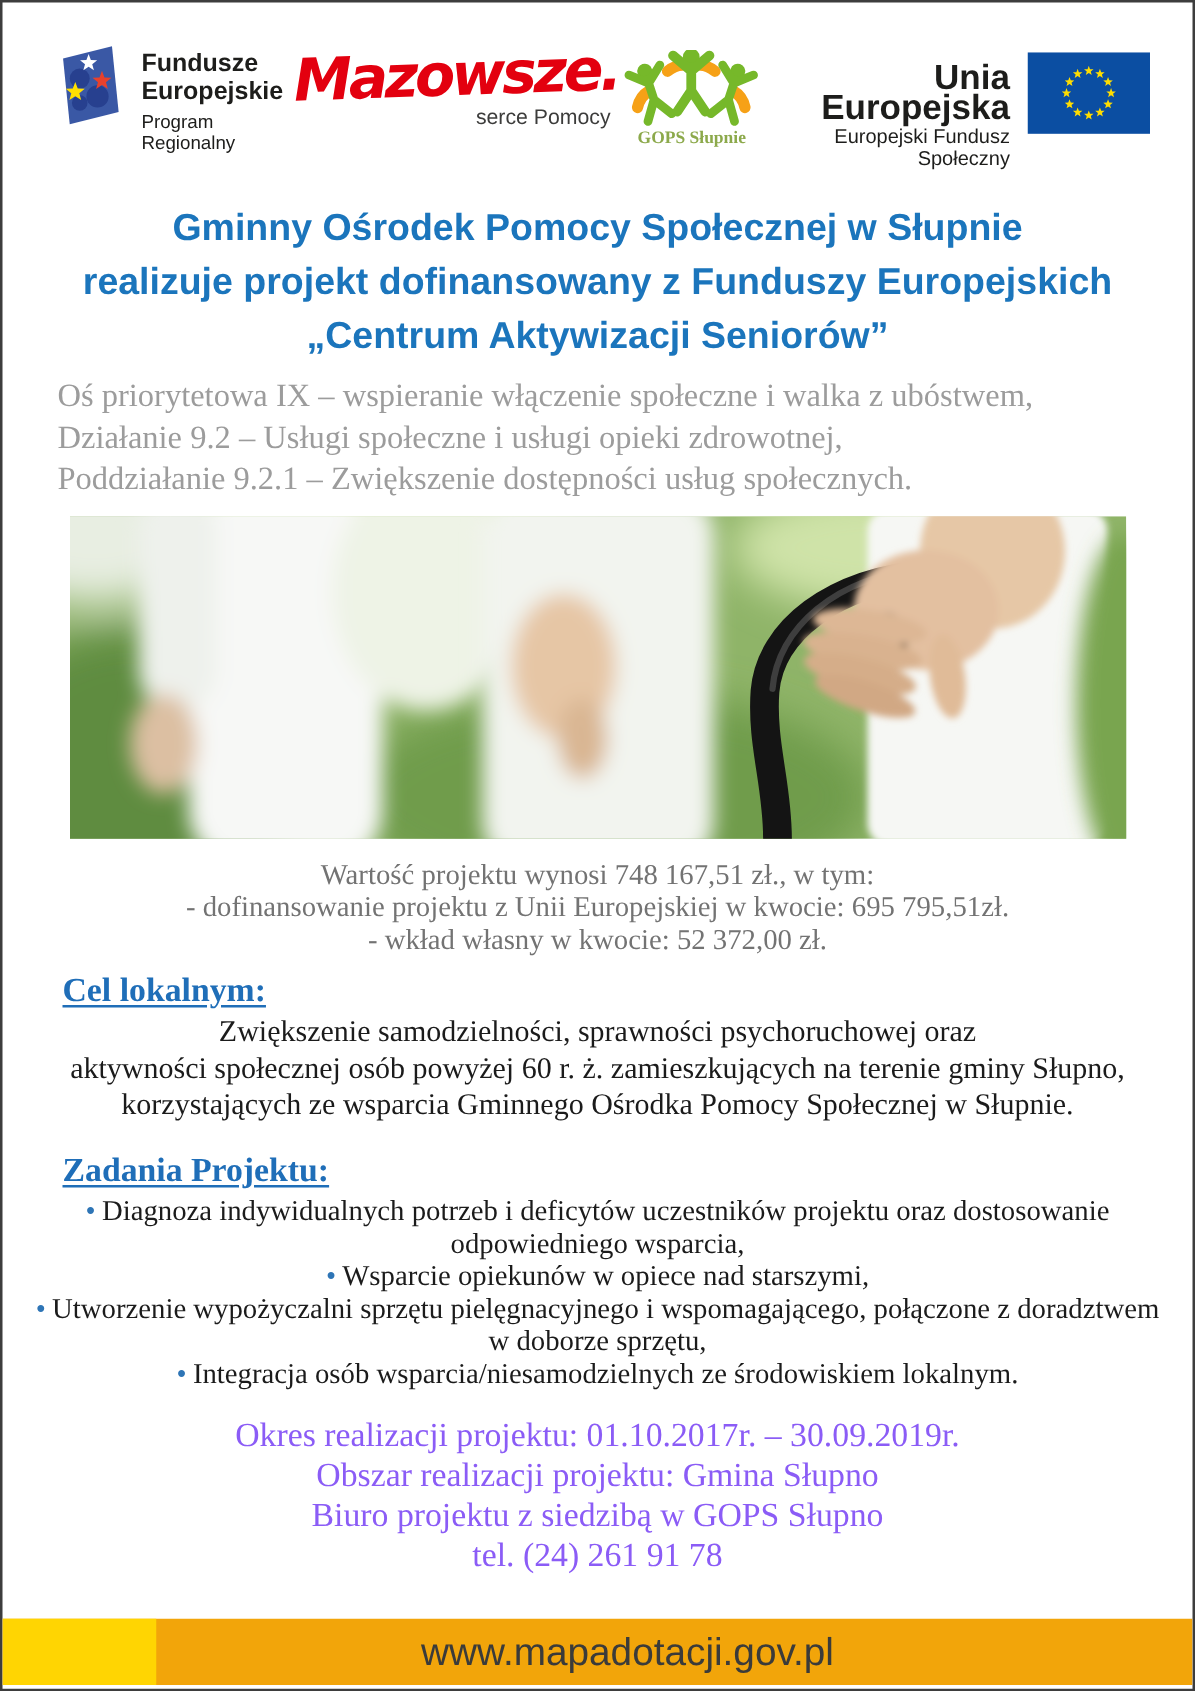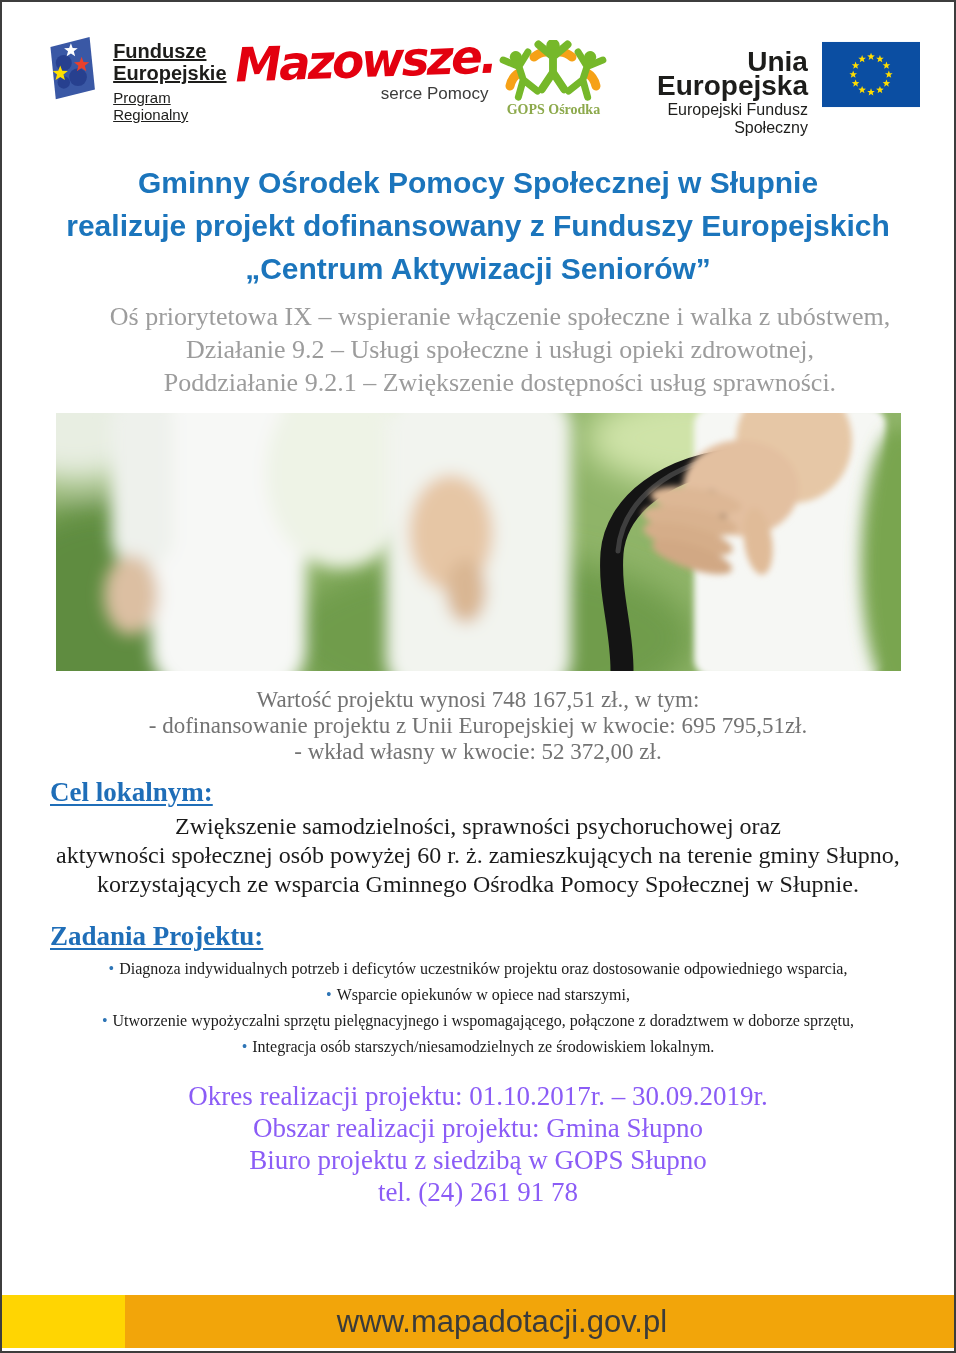--- a/index.html
+++ b/index.html
@@ -4,45 +4,45 @@
 <style>
   html,body{margin:0;padding:0;background:#ffffff;}
   .page{
     position:relative;width:956px;height:1353px;box-sizing:border-box;
     border:2px solid #3d3d3d;background:#ffffff;overflow:hidden;
     font-family:"Liberation Serif",serif;
   }
   
   .header{display:flex;justify-content:space-between;align-items:flex-start;padding:28px 34px 0 44px;}
   .fe-block{display:flex;gap:12px;align-items:flex-start;}
-  .fe-text{font-family:"Liberation Sans",sans-serif;color:#1d1d1b;padding-top:10px;text-decoration:underline;}
+  .fe-text{font-family:"Liberation Sans",sans-serif;color:#1d1d1b;padding-top:10px;}
   .fe-title{font-size:20px;font-weight:bold;line-height:22px;}
   .fe-sub{font-size:15px;margin-top:5px;}
   .mazowsze{width:275px;margin-top:8px;}
   .mz-name{font-family:"DejaVu Sans",sans-serif;font-weight:bold;font-style:italic;
            color:#E3000F;font-size:47px;line-height:46px;letter-spacing:-3px;transform:rotate(-2deg);}
   .mz-tag{font-family:"Liberation Sans",sans-serif;color:#3c3c3b;font-size:17px;text-align:right;margin-top:0;padding-right:6px;}
   .gops{text-align:center;margin-top:10px;}
   .gops-label{font-family:"Liberation Serif",serif;font-weight:bold;color:#8CA94B;font-size:14px;margin-top:-4px;}
   .eu-block{display:flex;align-items:flex-start;gap:14px;margin-top:8px;}
   .eu-text{text-align:right;font-family:"Liberation Sans",sans-serif;color:#1d1d1b;padding-top:12px;}
   .eu-title{font-size:28px;font-weight:bold;line-height:24px;}
   .eu-sub{font-size:16px;margin-top:3px;}
   
   .title{margin-top:24px;text-align:center;font-family:"Liberation Sans",sans-serif;
          font-weight:bold;color:#1B75BC;font-size:30px;line-height:43px;}
-  .priority{margin-top:10px;text-align:center;color:#9C9C9C;font-size:26px;line-height:33px;margin-left:44px;}
+  .priority{margin-top:10px;text-align:left;color:#9C9C9C;font-size:26px;line-height:33px;margin-left:44px;}
   .photo{display:block;width:845px;height:258px;margin:14px auto 0;}
   .value{margin-top:16px;text-align:center;color:#737373;font-size:23px;line-height:26px;}
   .section-heading{margin:12px 0 0 48px;color:#1F6EB8;font-size:27px;font-weight:bold;
                    text-decoration:underline;text-underline-offset:3px;}
   .tasks-heading{margin-top:22px;}
   .goal-text{margin-top:4px;text-align:center;color:#1b1b1b;font-size:24px;line-height:29px;}
   .tasks{list-style:none;margin:4px auto 0;padding:0;width:906px;text-align:center;
-         color:#1b1b1b;font-size:16px;line-height:26px;}
+         color:#1b1b1b;font-size:23px;line-height:26px;}
   .dot{color:#2E75B6;margin-right:5px;}
   .contact{margin-top:20px;text-align:center;color:#8b5cf6;font-size:27px;line-height:32px;}
   
   .footer-bar{position:absolute;left:0;right:0;bottom:3px;height:53px;background:#F2A50A;}
   .footer-accent{position:absolute;left:0;top:0;width:123px;height:100%;background:#FFD502;}
   .footer-url{position:absolute;left:0;right:0;top:0;height:100%;display:flex;align-items:center;
               justify-content:center;font-family:"Liberation Sans",sans-serif;color:#3b3b3a;font-size:31px;padding-left:48px;}
 </style>
 </head>
 <body>
@@ -92,21 +92,21 @@
           <g transform="translate(59,28) scale(1.12)">
             <circle cx="0" cy="-20" r="6" fill="#76B82A" stroke="none"></circle>
             <path d="M0,-13 L0,4 M0,-10 L-13,-21 M0,-10 L13,-21 M0,4 L-10,19 M0,4 L10,19"></path>
           </g>
           <g transform="translate(90,36) rotate(18)">
             <circle cx="0" cy="-20" r="6" fill="#76B82A" stroke="none"></circle>
             <path d="M0,-13 L0,4 M0,-10 L-13,-21 M0,-10 L13,-21 M0,4 L-10,19 M0,4 L10,19"></path>
           </g>
         </g>
       </svg>
-      <div class="gops-label">GOPS Ośrodka</div>
+      <div class="gops-label">GOPS Słupnie</div>
     </div>
 
     <div class="eu-block">
       <div class="eu-text">
         <div class="eu-title">Unia Europejska</div>
         <div class="eu-sub">Europejski Fundusz Społeczny</div>
       </div>
       <svg width="110" height="73" viewBox="0 0 110 73">
         <rect width="110" height="73" fill="#0B4EA2"></rect>
         <g fill="#FFDD00">
@@ -129,21 +129,21 @@
 
   <div class="title">
     <div>Gminny Ośrodek Pomocy Społecznej w Słupnie</div>
     <div>realizuje projekt dofinansowany z Funduszy Europejskich</div>
     <div>„Centrum Aktywizacji Seniorów”</div>
   </div>
 
   <div class="priority">
     <div>Oś priorytetowa IX – wspieranie włączenie społeczne i walka z ubóstwem,</div>
     <div>Działanie 9.2 – Usługi społeczne i usługi opieki zdrowotnej,</div>
-    <div>Poddziałanie 9.2.1 – Zwiększenie dostępności usług sprawności.</div>
+    <div>Poddziałanie 9.2.1 – Zwiększenie dostępności usług społecznych.</div>
   </div>
 
   <svg class="photo" viewBox="0 0 845 258">
     <defs>
       <filter id="b16" x="-40%" y="-40%" width="180%" height="180%">
           <feGaussianBlur stdDeviation="16"></feGaussianBlur>
         </filter>
       <filter id="b8" x="-40%" y="-40%" width="180%" height="180%">
           <feGaussianBlur stdDeviation="8"></feGaussianBlur>
         </filter>
@@ -199,21 +199,21 @@
     <div>Zwiększenie samodzielności, sprawności psychoruchowej oraz</div>
     <div>aktywności społecznej osób powyżej 60 r. ż. zamieszkujących na terenie gminy Słupno,</div>
     <div>korzystających ze wsparcia Gminnego Ośrodka Pomocy Społecznej w Słupnie.</div>
   </div>
 
   <div class="section-heading tasks-heading">Zadania Projektu:</div>
   <ul class="tasks">
     <li><span class="dot">•</span><span>Diagnoza indywidualnych potrzeb i deficytów uczestników projektu oraz dostosowanie odpowiedniego wsparcia,</span></li>
     <li><span class="dot">•</span><span>Wsparcie opiekunów w opiece nad starszymi,</span></li>
     <li><span class="dot">•</span><span>Utworzenie wypożyczalni sprzętu pielęgnacyjnego i wspomagającego, połączone z doradztwem w doborze sprzętu,</span></li>
-    <li><span class="dot">•</span><span>Integracja osób starszych/niesamodzielnych ze środowiskiem lokalnym.</span></li>
+    <li><span class="dot">•</span><span>Integracja osób wsparcia/niesamodzielnych ze środowiskiem lokalnym.</span></li>
   </ul>
 
   <div class="contact">
     <div>Okres realizacji projektu: 01.10.2017r. – 30.09.2019r.</div>
     <div>Obszar realizacji projektu: Gmina Słupno</div>
     <div>Biuro projektu z siedzibą w GOPS Słupno</div>
     <div>tel. (24) 261 91 78</div>
   </div>
 
   <div class="footer-bar">

